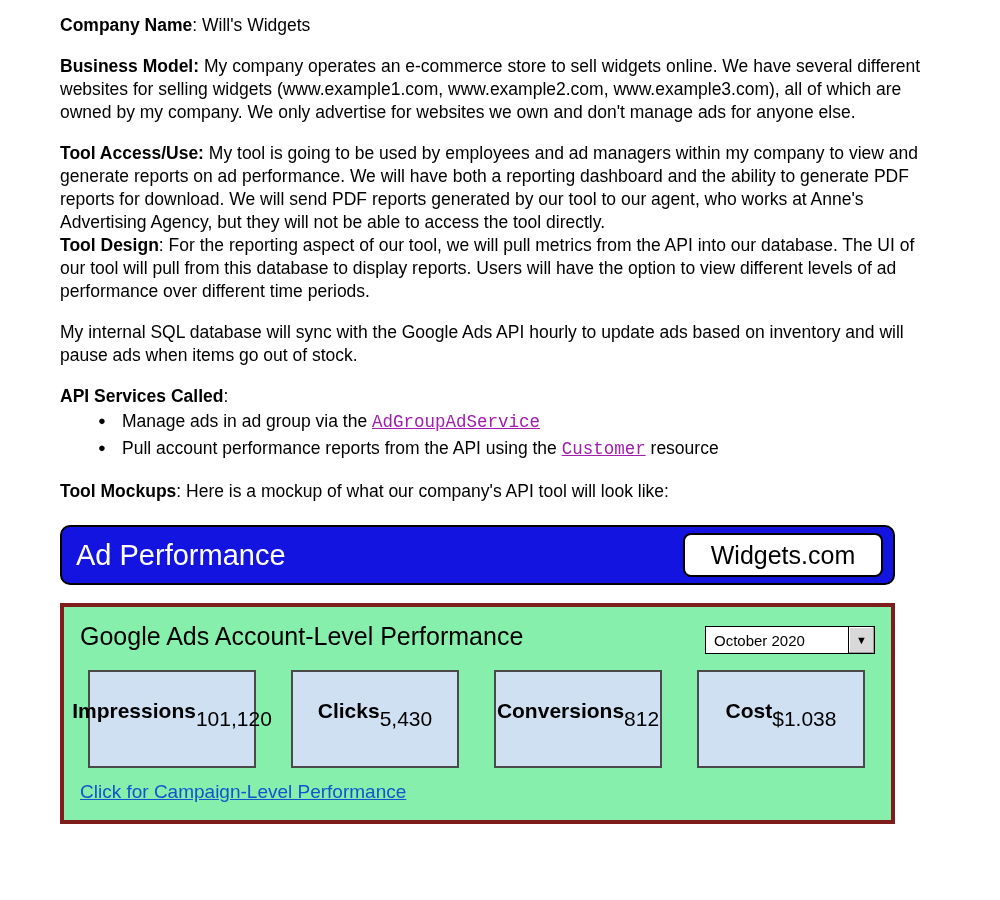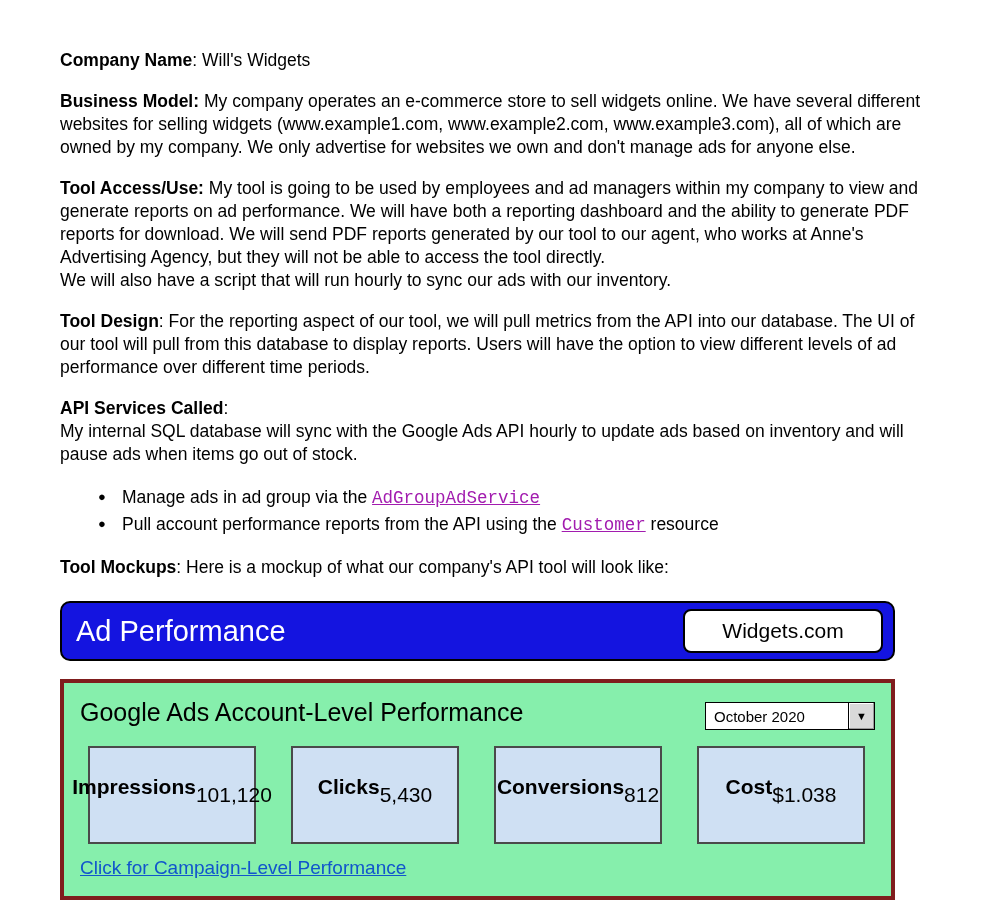--- a/index.html
+++ b/index.html
@@ -22,21 +22,21 @@
     padding: 0 60px;
   }
   .para {
     font-size: 17.5px;
     line-height: 23px;
     margin: 0 0 18px 0;
     max-width: 885px;
   }
   .para.tight { margin-bottom: 0; }
   .para b { font-weight: bold; }
-  .first { padding-top: 1px; margin-top: 48px; }
+  .first { padding-top: 14px; }
   ul.api-list {
     margin: 0;
     padding: 0 0 0 38px;
     list-style: none;
   }
   ul.api-list li {
     font-size: 17.5px;
     line-height: 26px;
     position: relative;
     padding-left: 24px;
@@ -75,21 +75,21 @@
   }
   .header-pill {
     background: #ffffff;
     border: 2px solid #000000;
     border-radius: 8px;
     height: 44px;
     min-width: 200px;
     display: flex;
     align-items: center;
     justify-content: center;
-    font-size: 21px;
+    font-size: 25px;
     padding: 0 18px;
   }
   .panel {
     margin-top: 18px;
     background: #86efac;
     border: 4px solid #7f1d1d;
     height: 221px;
     padding: 14px 16px 0 16px;
     position: relative;
   }
@@ -164,27 +164,26 @@
 <body>
 
 <div class="page">
 
   <p class="para first"><b>Company Name</b><span>: </span><span>Will's Widgets</span></p>
 
   <p class="para"><b>Business Model:</b><span> </span><span>My company operates an e-commerce store to sell widgets online. We have several different websites for selling widgets (www.example1.com, www.example2.com, www.example3.com), all of which are owned by my company. We only advertise for websites we own and don't manage ads for anyone else.</span></p>
 
   <p class="para tight"><b>Tool Access/Use:</b><span> </span><span>My tool is going to be used by employees and ad managers within my company to view and generate reports on ad performance. We will have both a reporting dashboard and the ability to generate PDF reports for download. We will send PDF reports generated by our tool to our agent, who works at Anne's Advertising Agency, but they will not be able to access the tool directly.</span></p>
 
-  <p class="para"><span>We will also have a script that will run hourly to sync our ads with our inventory.</span></p>
 
   <p class="para"><b>Tool Design</b><span>: </span><span>For the reporting aspect of our tool, we will pull metrics from the API into our database. The UI of our tool will pull from this database to display reports. Users will have the option to view different levels of ad performance over different time periods.</span></p>
 
+  <p class="para"><span>My internal SQL database will sync with the Google Ads API hourly to update ads based on inventory and will pause ads when items go out of stock.</span></p>
+
   <p class="para tight"><b>API Services Called</b><span>:</span></p>
-
-  <p class="para"><span>My internal SQL database will sync with the Google Ads API hourly to update ads based on inventory and will pause ads when items go out of stock.</span></p>
 
   <ul class="api-list">
     <li>
       <span class="bullet">●</span><span>Manage ads in ad group via the </span><a class="link" href="#">AdGroupAdService</a><span></span>
     </li>
     <li>
       <span class="bullet">●</span><span>Pull account performance reports from the API using the </span><a class="link" href="#">Customer</a><span> resource</span>
     </li>
   </ul>
 

